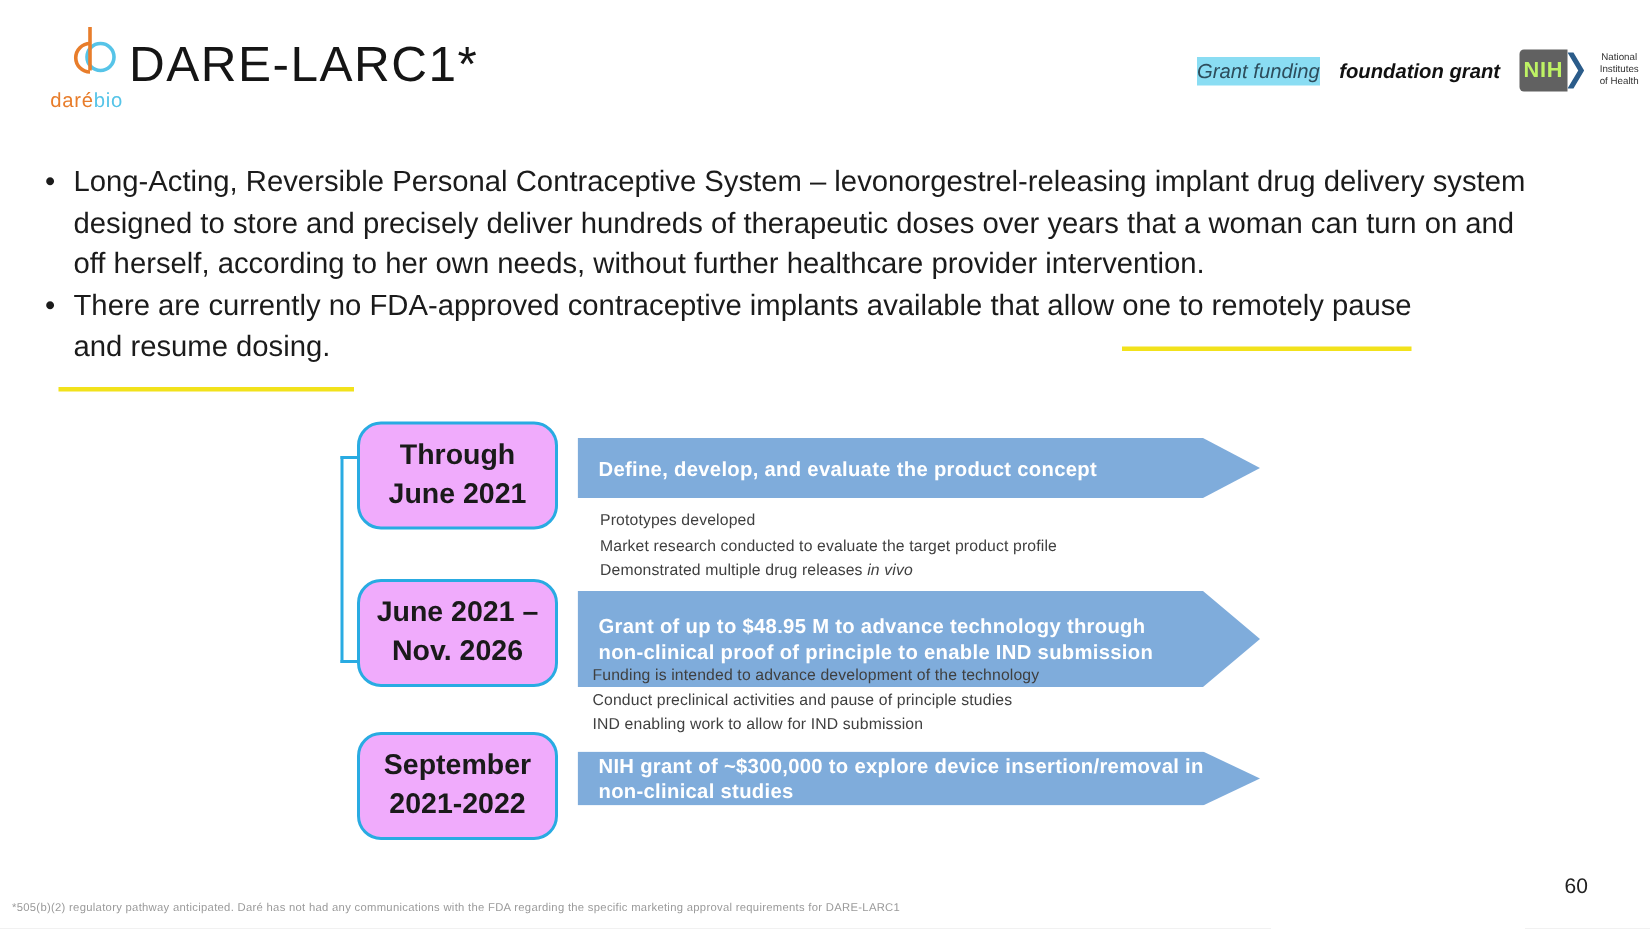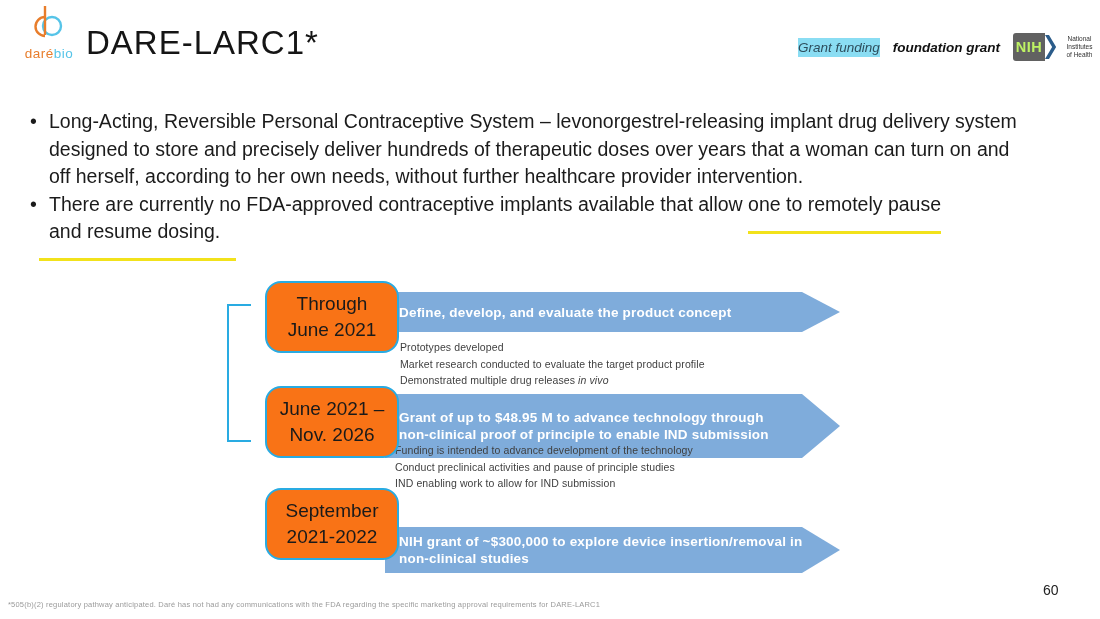--- a/index.html
+++ b/index.html
@@ -1,21 +1,21 @@
 <!DOCTYPE html>
 <html><head>
 <meta charset="utf-8">
 <style>
   html,body{margin:0;padding:0;background:#e8e8e8;}
   .slide{
     position:relative;width:1100px;height:619px;background:#ffffff;
     font-family:"Liberation Sans",sans-serif;overflow:hidden;margin:0 auto;
   }
   
-  .logo{position:absolute;left:16px;top:4px;width:66px;text-align:center;}
+  .logo{position:absolute;left:16px;top:16px;width:66px;text-align:right;}
   .logo .wordmark{font-size:13.5px;letter-spacing:.5px;margin-top:-2px;}
   .logo .wm-orange{color:#e87d2b;}
   .logo .wm-blue{color:#56c4e8;}
   .slide-title{
     position:absolute;left:86px;top:24px;font-size:33px;color:#151515;
     letter-spacing:1px;font-weight:400;
   }
   .legend{position:absolute;left:798px;top:30px;display:flex;align-items:center;gap:13px;height:34px;}
   .grant-funding{
     font-style:italic;font-size:13.5px;color:#2d4d5c;background:#8addf3;
@@ -31,24 +31,24 @@
   .nih-name{font-size:6.5px;color:#333;line-height:1.25;margin-left:3px;text-align:center;}
   
   .bullets{position:absolute;left:30px;top:108px;width:1005px;font-size:19.5px;color:#1b1b1b;line-height:27.5px;}
   .bullet-row{display:flex;}
   .bullet-dot{width:19px;flex:0 0 19px;}
   .bullet-text{flex:1;}
   .yellow-underline{border-bottom:3px solid #f2e21b;padding-bottom:16px;}
   .yellow-underline.ext{padding-left:10px;margin-left:-10px;padding-right:16px;margin-right:-16px;}
   
   .date-box{
-    position:absolute;left:265px;width:130px;height:68px;background:#f97316;
+    position:absolute;left:238px;width:130px;height:68px;background:#f0abfc;
     border:2.5px solid #29abe2;border-radius:16px;display:flex;flex-direction:column;
     align-items:center;justify-content:center;font-size:19px;color:#1a1a1a;line-height:1.38;
-    z-index:2;text-align:center;
+    z-index:2;text-align:center;font-weight:bold;
   }
   .bracket{
     position:absolute;left:227px;top:304px;width:22px;height:134px;
     border-left:2.5px solid #29abe2;border-top:2.5px solid #29abe2;border-bottom:2.5px solid #29abe2;
   }
   .banner{
     position:absolute;left:385px;width:455px;background:#7facdb;color:#ffffff;
     font-size:13.5px;font-weight:bold;display:flex;flex-direction:column;justify-content:center;
     padding-left:14px;box-sizing:border-box;line-height:17px;letter-spacing:.2px;
     clip-path:polygon(0 0, calc(100% - 38px) 0, 100% 50%, calc(100% - 38px) 100%, 0 100%);
@@ -127,21 +127,21 @@
   <div class="notes" style="left:395px;top:442px;">
     <div>Funding is intended to advance development of the technology</div>
     <div>Conduct preclinical activities and pause of principle studies</div>
     <div>IND enabling work to allow for IND submission</div>
   </div>
 
   <div class="date-box" style="top:488px;">
     <span>September</span>
     <span>2021-2022</span>
   </div>
-  <div class="banner" style="top:527px;height:46px;">
+  <div class="banner" style="top:501px;height:36px;">
     <span>NIH grant of ~$300,000 to explore device insertion/removal in</span>
     <span>non-clinical studies</span>
   </div>
 
   <div class="footnote">*505(b)(2) regulatory pathway anticipated. Daré has not had any communications with the FDA regarding the specific marketing approval requirements for DARE-LARC1</div>
   <div class="page-number">60</div>
 
 </div>
 
 </body></html>

